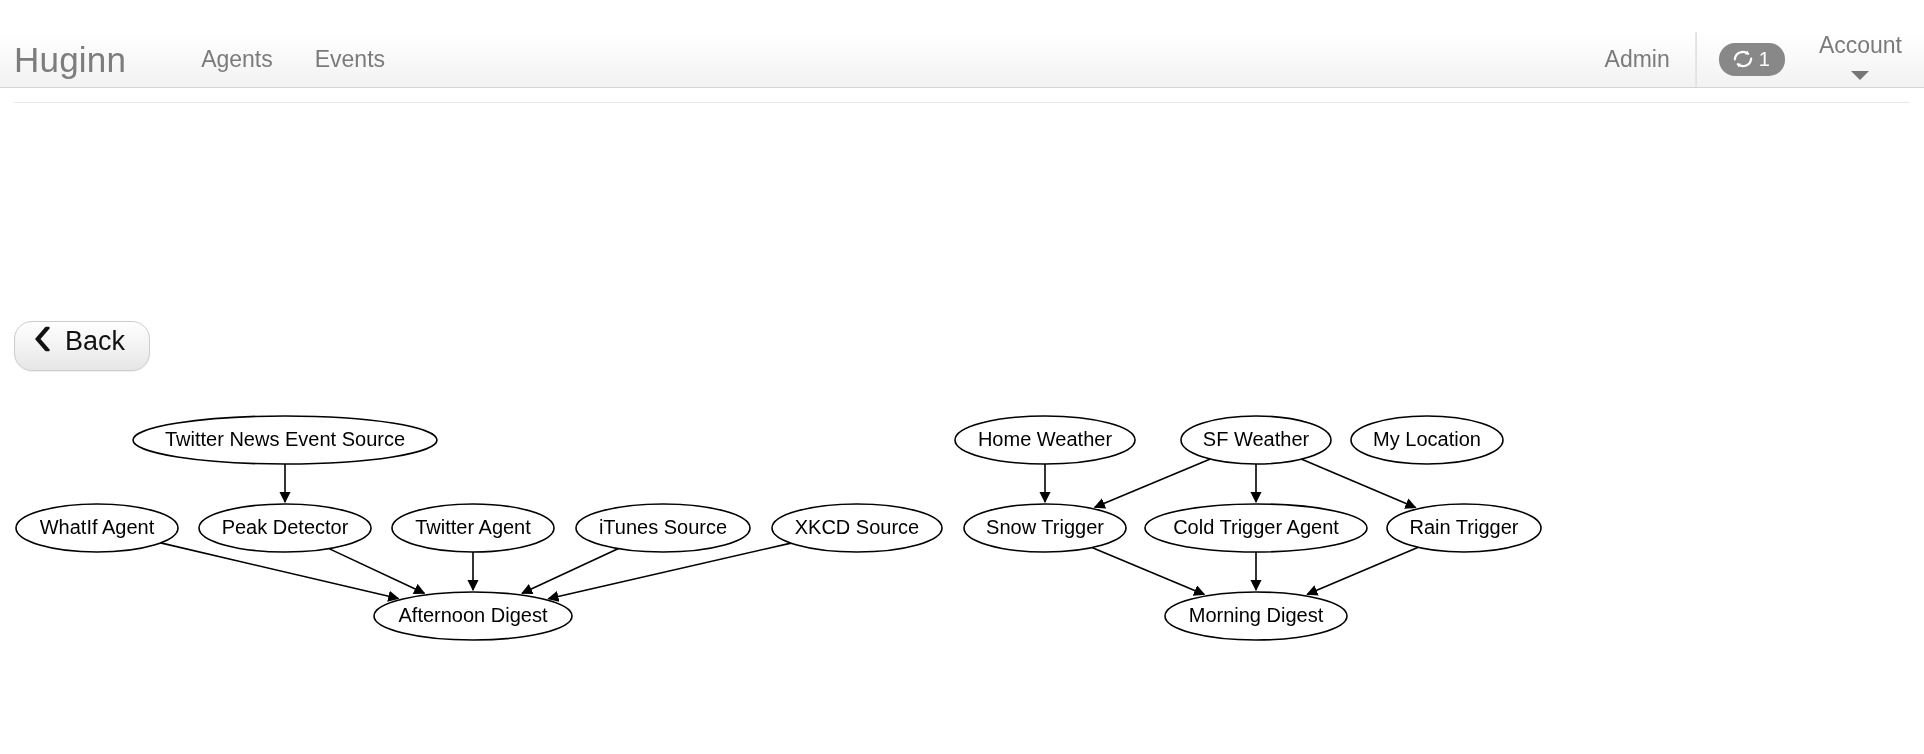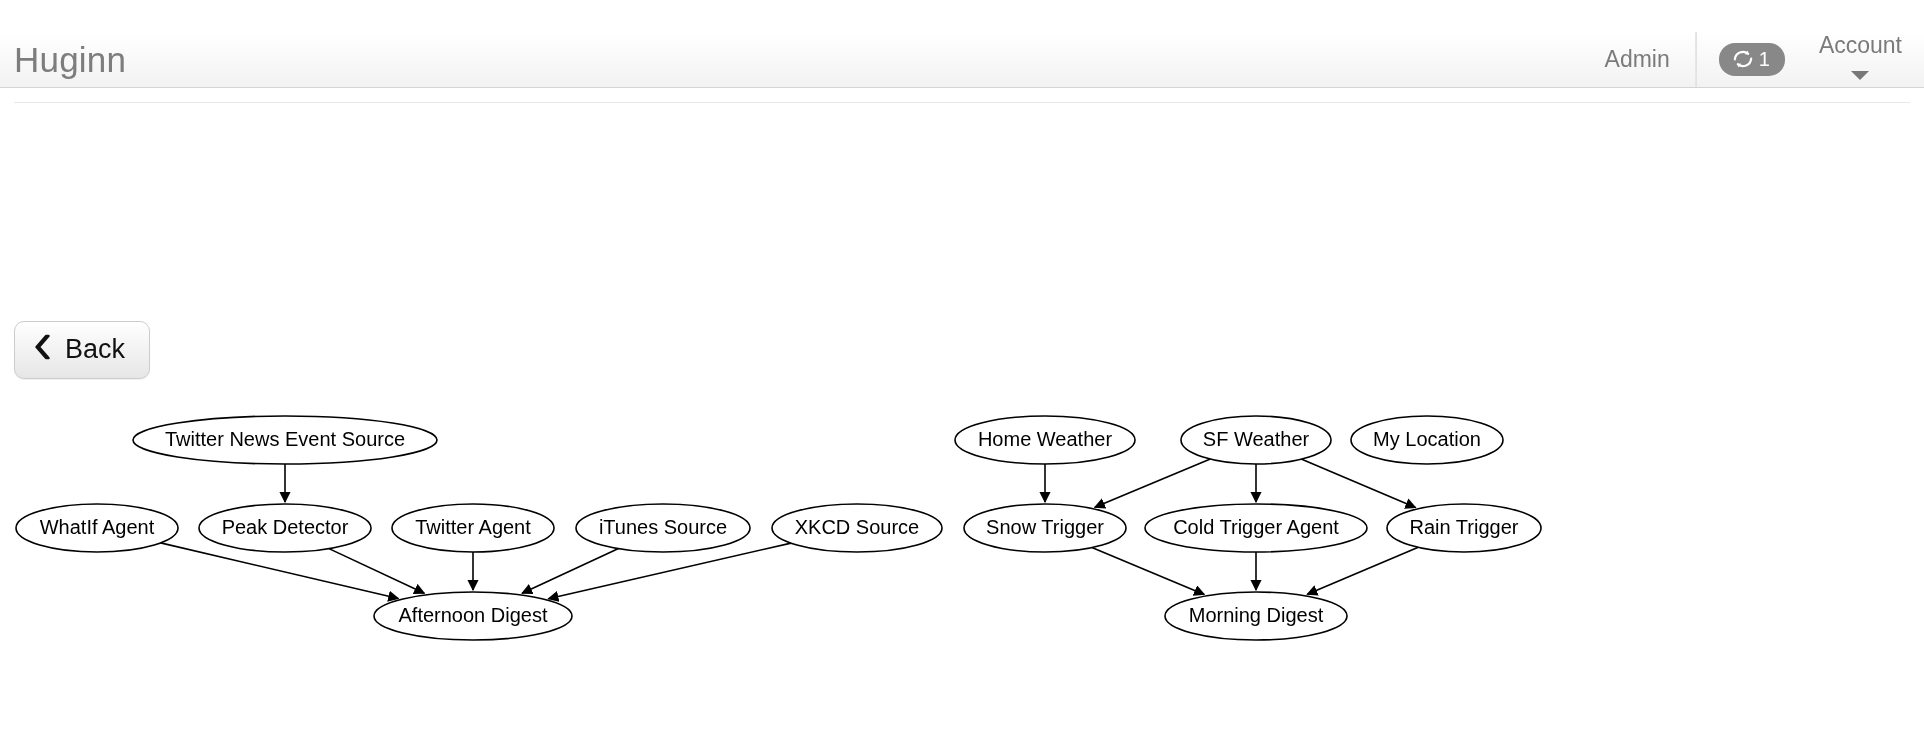--- a/index.html
+++ b/index.html
@@ -124,22 +124,22 @@
   }
   .btn-back {
     position: absolute;
     left: 14px;
     top: 265px;
     display: inline-flex;
     align-items: center;
     gap: 13px;
     background: linear-gradient(to bottom, #ffffff 0%, #e6e6e6 100%);
     border: 1px solid #cccccc;
-    border-radius: 10px;
-    padding: 12px 24px 13px 20px;
+    border-radius: 18px;
+    padding: 4px 24px 13px 20px;
     font-size: 27px;
     color: #111111;
     cursor: pointer;
     box-shadow: 0 1px 1px rgba(0,0,0,0.06);
     font-family: "Liberation Sans", sans-serif;
     line-height: 1;
   }
   .btn-back .chev { display: block; }
 
   
@@ -167,20 +167,24 @@
     stroke: #000000;
     stroke-width: 1.6;
     fill: none;
   }
 </style>
 </head>
 <body>
 
 <div class="navbar">
   <a class="brand" href="#">Huginn</a>
+  <div class="nav-links">
+    <a class="nav-link" href="#">Agents</a>
+    <a class="nav-link" href="#">Events</a>
+  </div>
   <div class="nav-spacer"></div>
   <div class="nav-right">
     <a class="nav-link" href="#">Admin</a>
     <div class="nav-divider"></div>
     <div class="worker-cell">
       <span class="worker-badge">
         <span>
           <svg width="22" height="22" viewBox="0 0 24 24" aria-hidden="true">
             <path d="M3.1 12.5a8.9 8.9 0 0 1 14.6-6.1M20.9 11.5a8.9 8.9 0 0 1-14.6 6.1" fill="none" stroke="#ffffff" stroke-width="2.4" stroke-linecap="round"></path>
             <path d="M17.4 2.6l0.4 3.9-3.9 0.5z" fill="#ffffff"></path>

